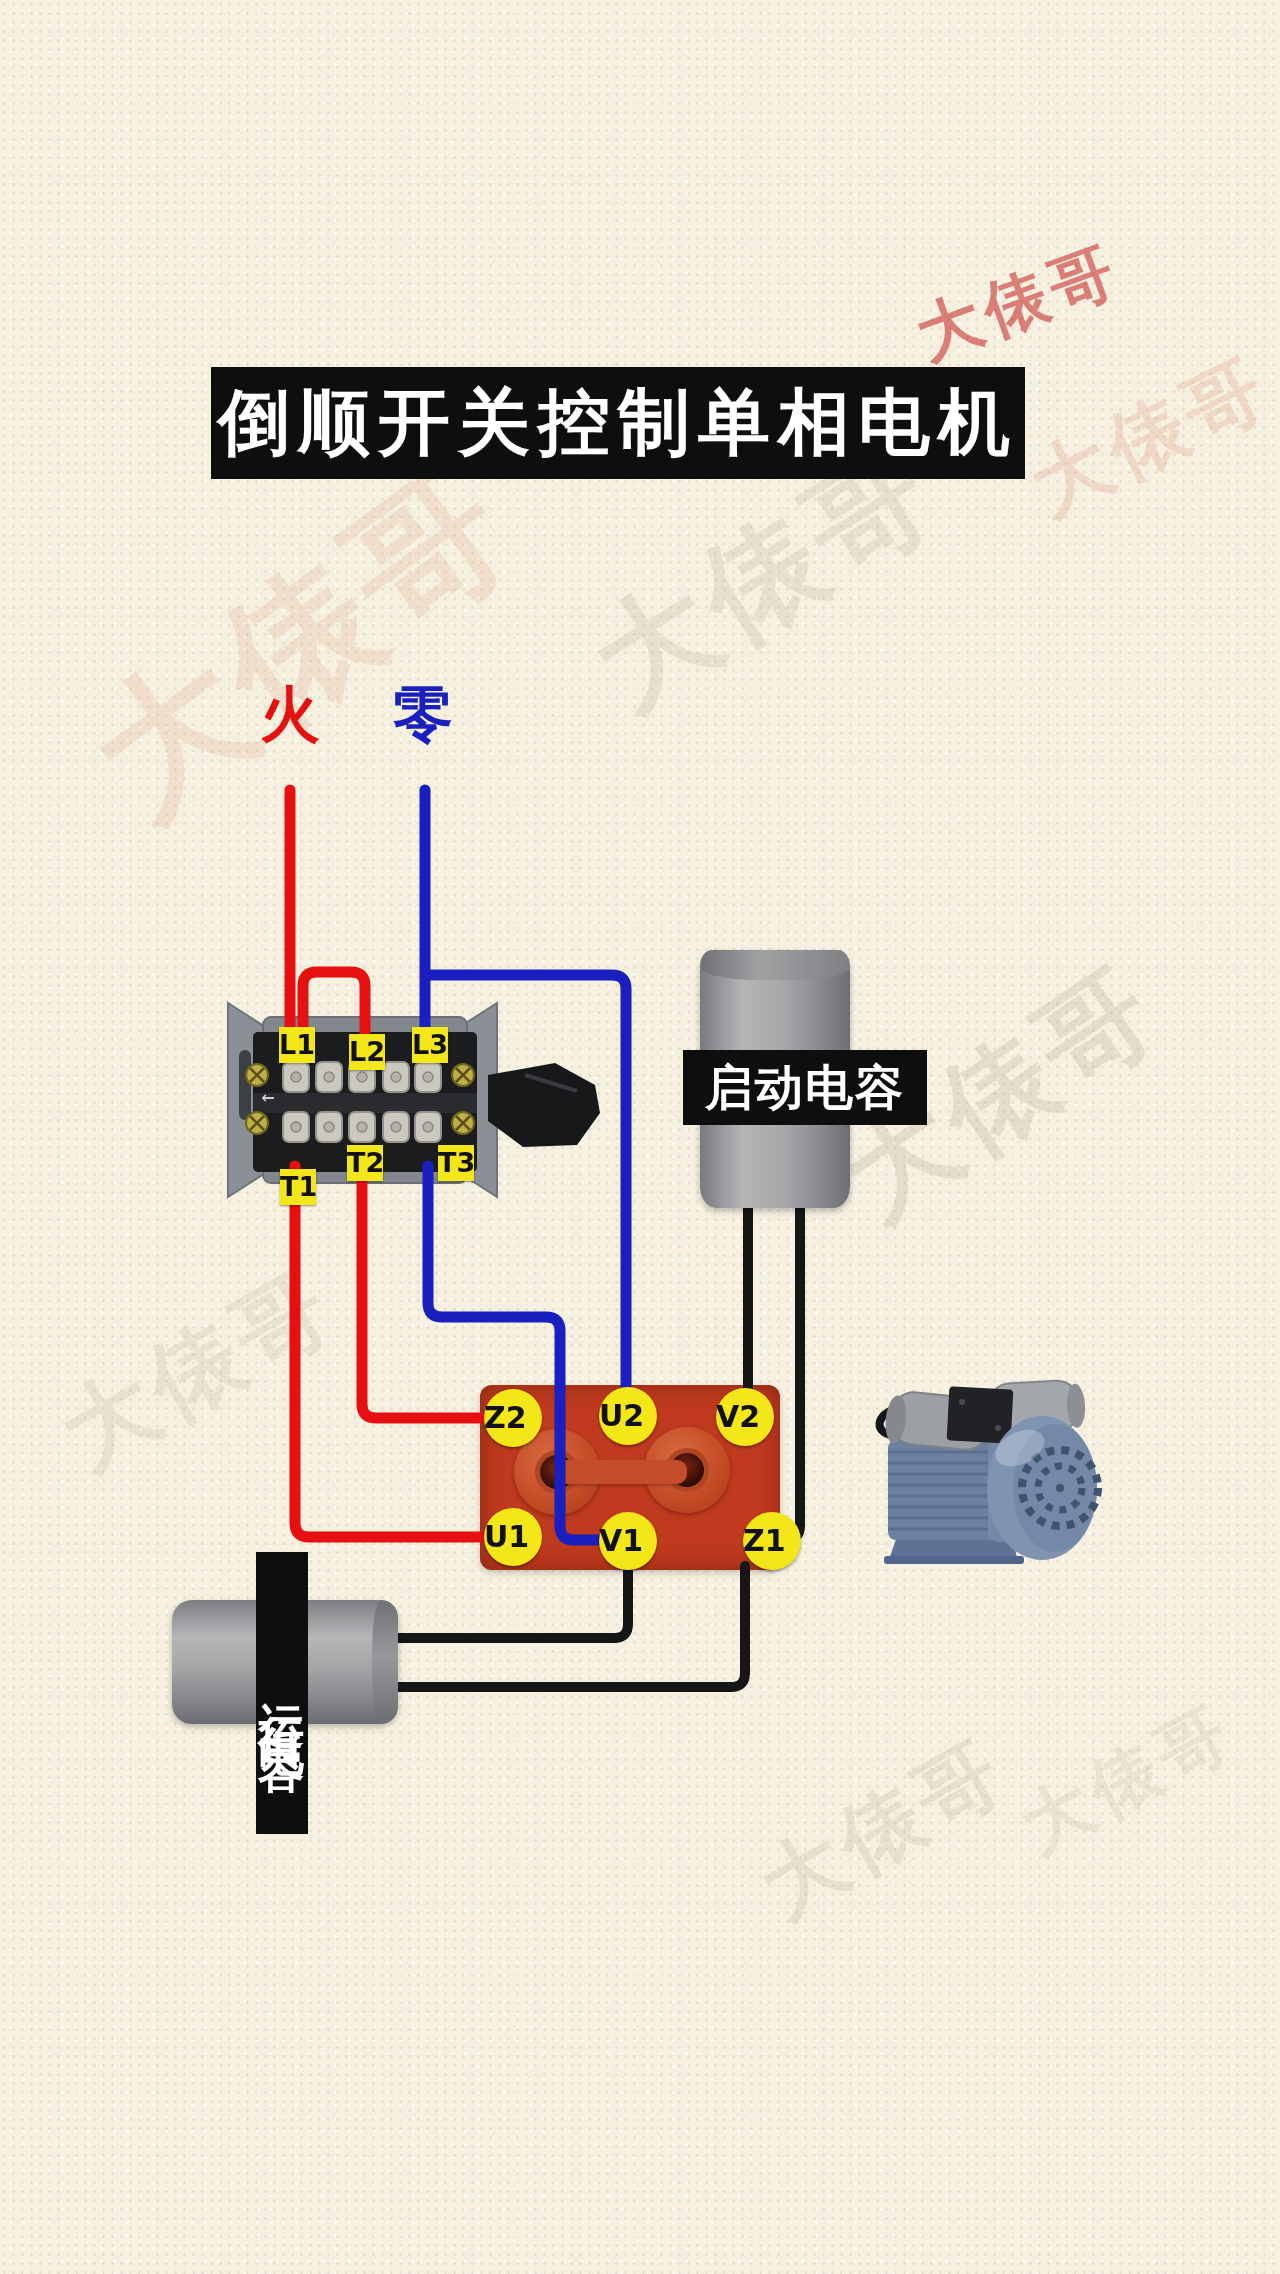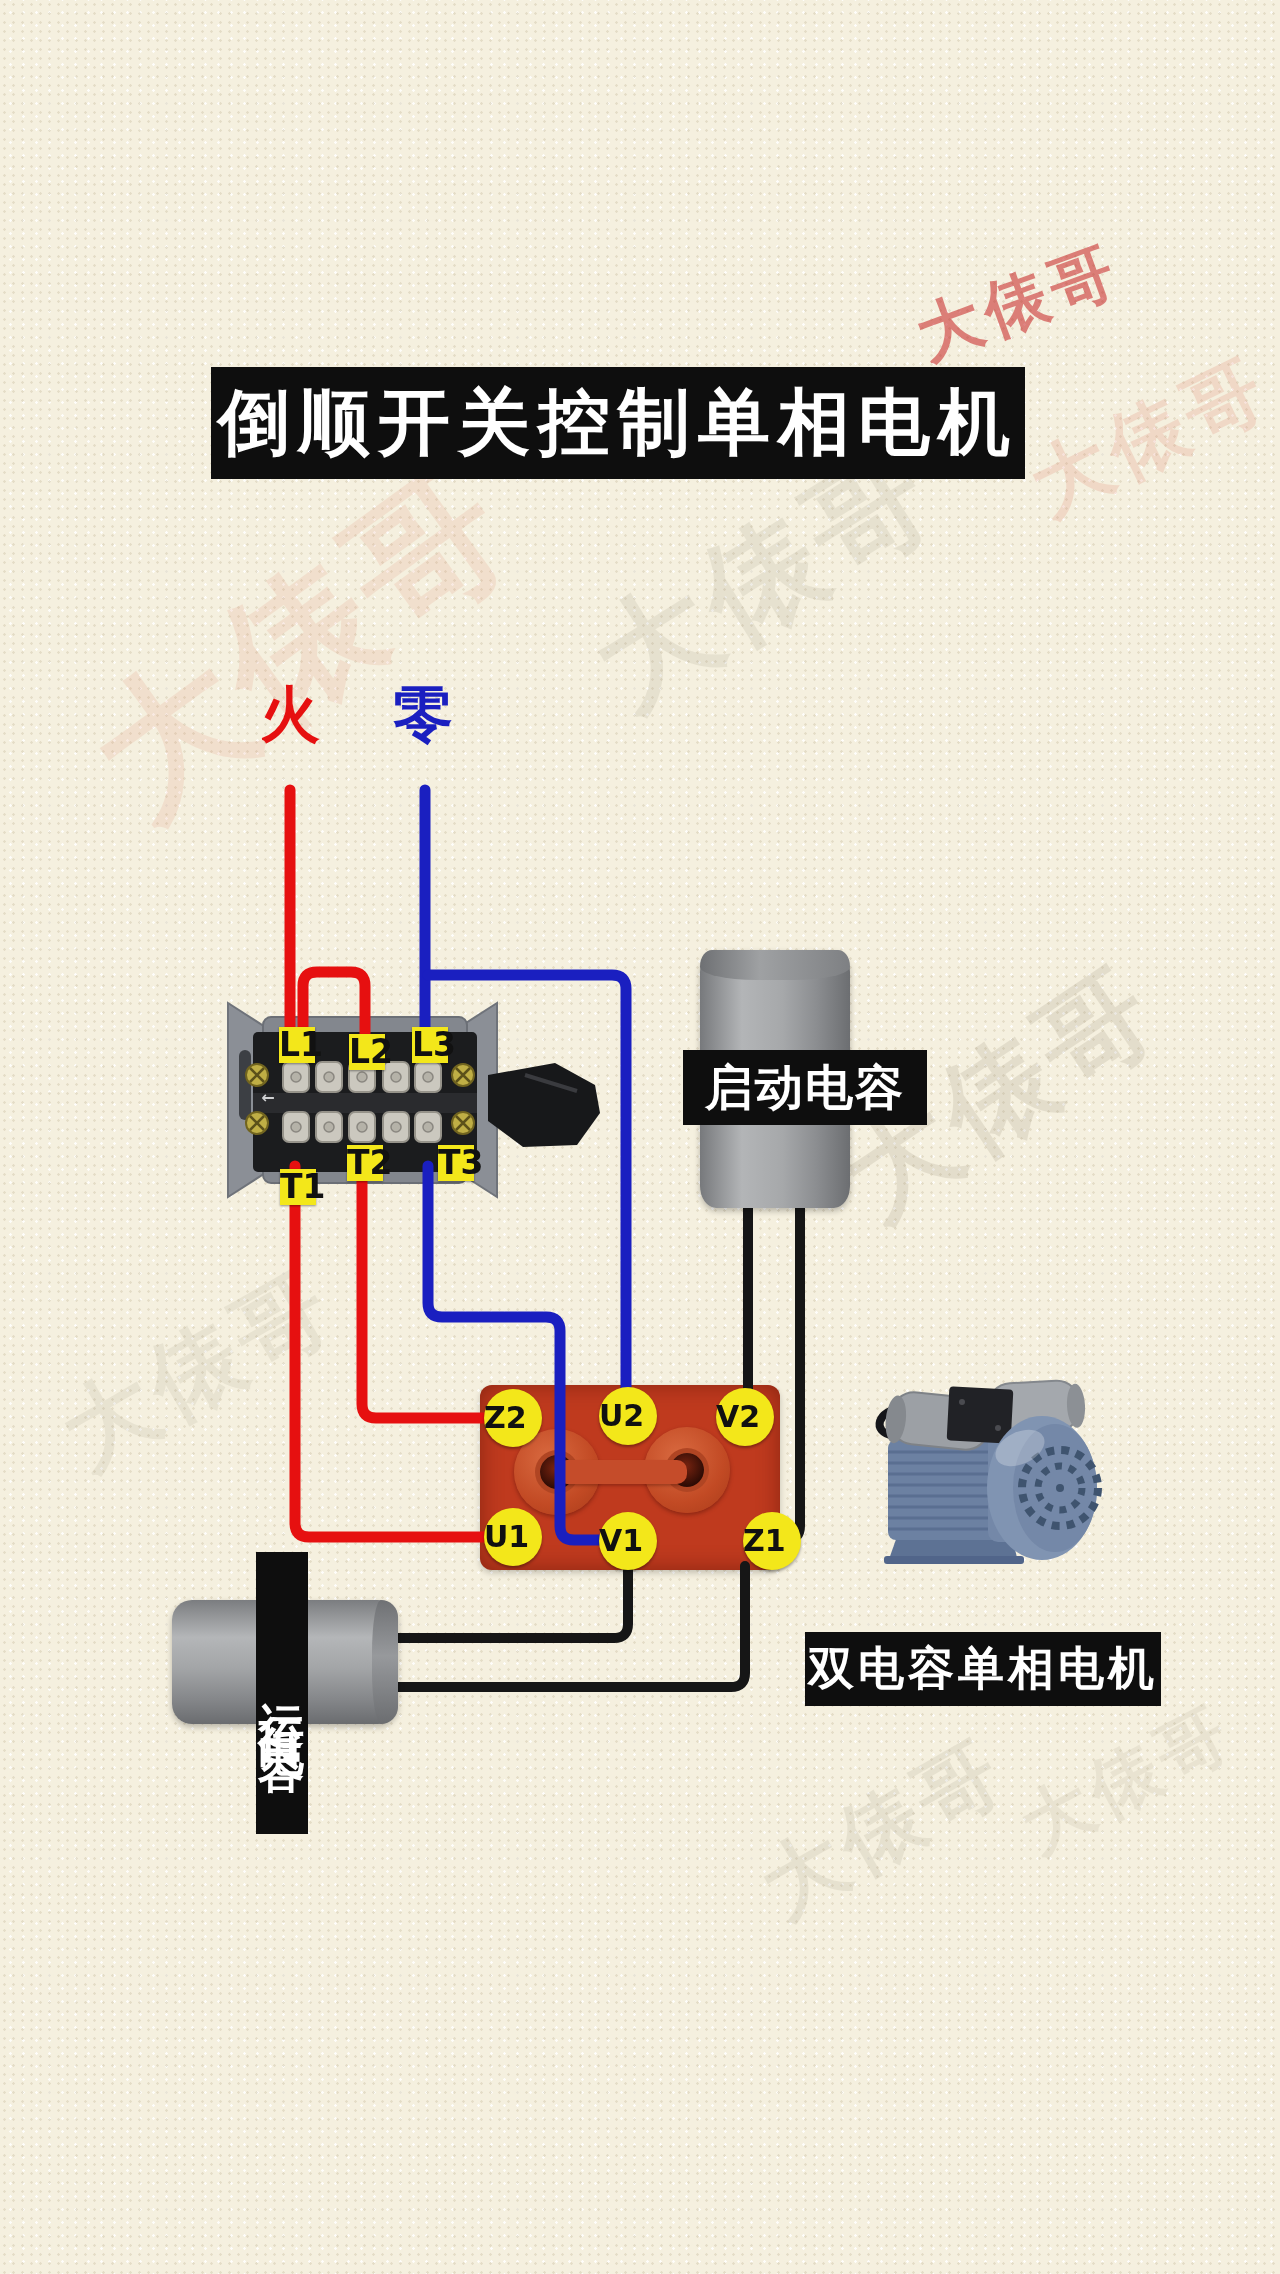--- a/index.html
+++ b/index.html
@@ -29,21 +29,21 @@
     position:absolute;top:676px;width:76px;height:76px;z-index:4;
     font-size:60px;font-weight:bold;text-align:center;line-height:76px;
   }
 
   svg.wires{position:absolute;left:0;top:0;z-index:3;}
   svg.wires path{fill:none;stroke-linecap:round;}
 
   .switch-body{position:absolute;left:225px;top:995px;width:380px;height:210px;z-index:2;}
   .term-label{
     position:absolute;width:36px;height:36px;z-index:5;
-    font-size:33px;font-weight:bold;color:#111;text-align:center;line-height:36px;
+    font-size:27px;font-weight:bold;color:#111;text-align:center;line-height:36px;
     box-shadow:0 1px 2px rgba(0,0,0,.4);
   }
   .switch-arrow{
     position:absolute;left:253px;top:1088px;width:30px;height:20px;z-index:3;
     color:#cfd0d2;font-size:16px;line-height:20px;text-align:center;font-weight:bold;
   }
 
   .capacitor-start{
     position:absolute;left:700px;top:950px;width:150px;height:258px;z-index:5;
     border-radius:16px/22px;
@@ -265,15 +265,14 @@
         <circle cx="128" cy="58" r="3" fill="#4a4b50"></circle>
 
       <ellipse cx="172" cy="118" rx="55" ry="72" fill="#8094b2"></ellipse>
       <ellipse cx="185" cy="118" rx="42" ry="64" fill="#7488a8"></ellipse>
       <circle cx="190" cy="118" r="38" fill="none" stroke="#3f546f" stroke-width="8" stroke-dasharray="8 7"></circle>
       <circle cx="190" cy="118" r="22" fill="none" stroke="#3f546f" stroke-width="7" stroke-dasharray="7 7"></circle>
       <circle cx="190" cy="118" r="4" fill="#3f546f"></circle>
       <ellipse cx="150" cy="78" rx="26" ry="16" fill="rgba(255,255,255,.25)" transform="rotate(-25 150 78)"></ellipse>
     </svg>
   </div>
-  <div class="caption-box caption-motor" style="background-color: rgb(14, 14, 14); color: rgb(255, 255, 255);">双电容单相电机</div>
 
 </div>
 
 </body></html>

